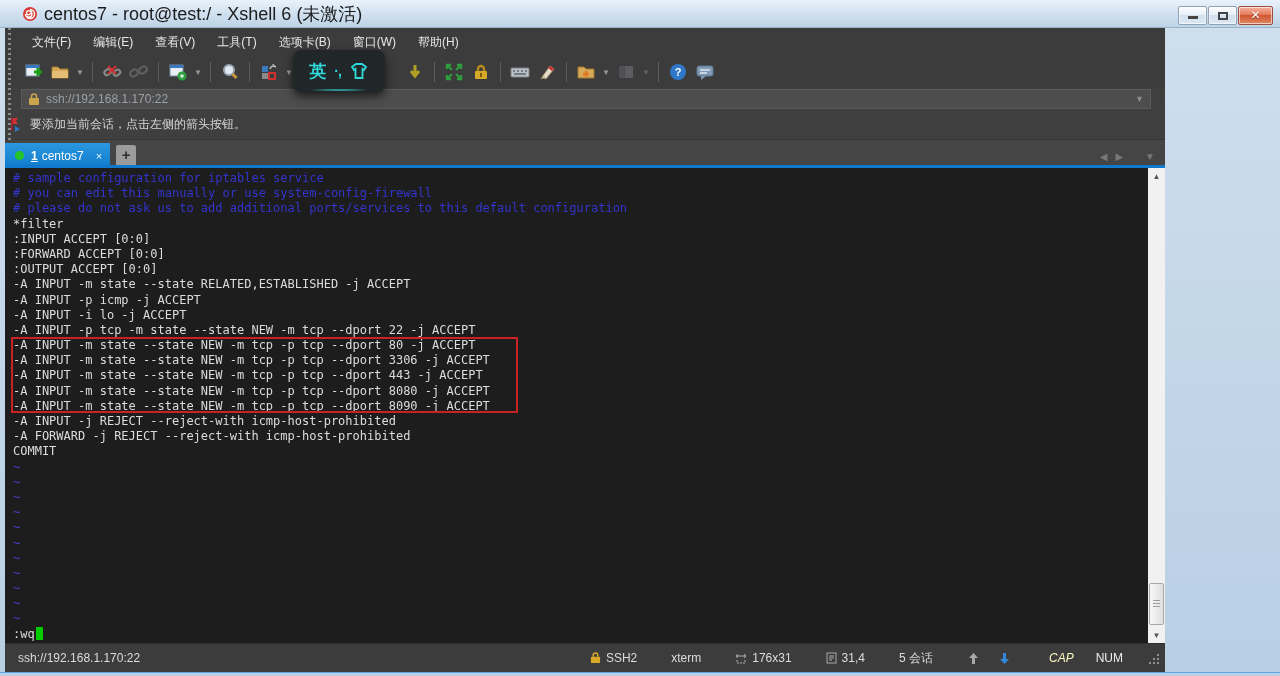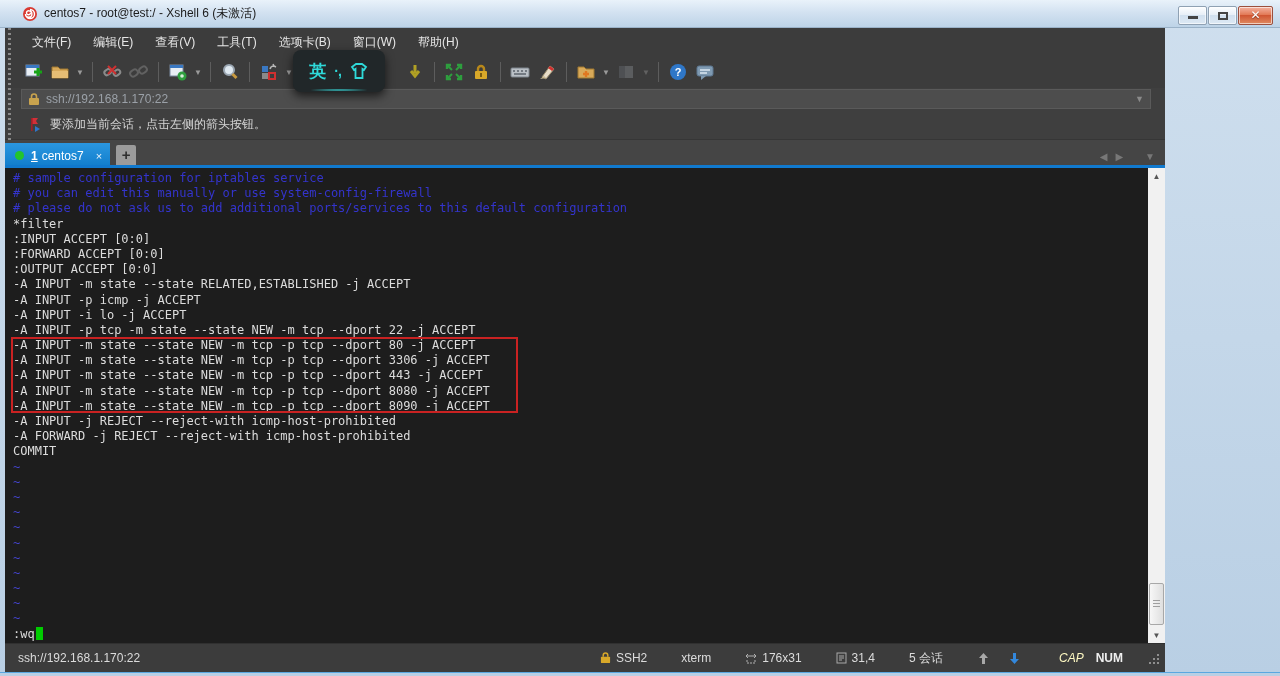--- a/index.html
+++ b/index.html
@@ -7,21 +7,21 @@
   body { font-family:"Liberation Sans","DejaVu Sans",sans-serif; font-size:12px; }
 
   .window { position:relative; width:1280px; height:676px;
             background:linear-gradient(#cfdfee,#b9cfe4); }
 
   
   .titlebar { position:absolute; left:0; top:0; width:100%; height:28px;
               background:linear-gradient(#e9f2fa,#d3e2f1 45%,#bdd3e7);
               border-bottom:1px solid #9ab2c8; display:flex; align-items:center; }
   .titlebar .app-icon { margin:0 6px 0 22px; width:16px; height:16px; }
-  .titlebar .title-text { color:#1c1c1c; font-size:12px; }
+  .titlebar .title-text { color:#1c1c1c; font-size:18px; }
   .win-controls { position:absolute; right:7px; top:6px; display:flex; }
   .win-btn { width:29px; height:19px; border:1px solid #8fa1b3; border-radius:2px;
              margin-left:1px; position:relative;
              background:linear-gradient(#fdfeff,#e8eff7 45%,#d0dfee 46%,#dde9f4);
              box-shadow:inset 0 0 0 1px rgba(255,255,255,.6); }
   .win-btn.close { width:35px; border-color:#9c4f3d;
              background:linear-gradient(#f4b3a2,#e27a57 45%,#cf5230 46%,#df8a60); }
   .glyph-min { position:absolute; left:9px; bottom:5px; width:10px; height:3px; background:#444; }
   .glyph-max { position:absolute; left:9px; top:5px; width:10px; height:8px;
                border:2px solid #444; background:transparent; }
@@ -49,21 +49,21 @@
   .dim { opacity:.4; }
 
   
   .address-bar { height:22px; padding:1px 14px 1px 16px; background:#3f3f3f; }
   .address-input { height:20px; background:#4d4d4d; border:1px solid #5a5a5a;
                    display:flex; align-items:center; padding:0 6px; }
   .address-input .url { color:#9ba1a8; margin-left:6px; flex:1; }
   .address-input .caret { color:#8a8a8a; font-size:9px; }
 
   
-  .info-bar { height:30px; display:flex; align-items:center; padding-left:24px;
+  .info-bar { height:30px; display:flex; align-items:center; padding-left:4px;
               background:#3f3f3f; color:#d6d6d6; border-bottom:1px solid #363636; }
   .info-bar .txt { margin-left:7px; }
 
   
   .tab-bar { height:28px; background:#454545; position:relative; display:flex; align-items:flex-end; }
   .tab-underline { position:absolute; left:0; bottom:0; width:100%; height:3px; background:#1079ce; }
   .tab-active { height:25px; background:linear-gradient(#2b97e0,#0f7ccb); color:#fff;
                 display:flex; align-items:center; padding:0 8px 0 10px; min-width:104px; }
   .tab-dot { width:9px; height:9px; border-radius:50%; background:#23c42c; margin-right:7px; }
   .tab-num { text-decoration:underline; font-weight:bold; margin-right:4px; }
@@ -101,21 +101,21 @@
               background:repeating-linear-gradient(to bottom,#9f9f9f 0 1px,transparent 1px 3px); }
 
   
   .status-bar { height:29px; background:#3c3c3c; border-top:1px solid #303030;
                 display:flex; align-items:center; color:#dcdcdc; padding:0 6px 0 13px; }
   .sb-left { flex:1; }
   .sb-right { display:flex; align-items:center; gap:8px; }
   .sb-item { display:flex; align-items:center; margin-left:26px; }
   .sb-item .ic { margin-right:5px; display:flex; }
   .sb-cap { color:#fef9c3; margin-left:30px;font-style:italic; }
-  .sb-num { color:#efefef; margin-left:4px; font-weight:bold; }
+  .sb-num { color:#efefef; margin-left:14px; font-weight:normal; }
   .sb-grip { margin-left:16px; width:12px; height:12px; position:relative; }
   .sb-grip i { position:absolute; width:2px; height:2px; background:#8f8f8f; }
 
   
   .border-bottom-line { position:absolute; left:0; bottom:3px; width:100%; height:1px; background:#5aa7e0; }
 
   
   .ime-popup { position:absolute; left:293px; top:50px; width:92px; height:42px;
                background:#212729; border-radius:8px; box-shadow:0 4px 10px rgba(0,0,0,.65);
                display:flex; align-items:center; justify-content:center; gap:8px; z-index:50; }

